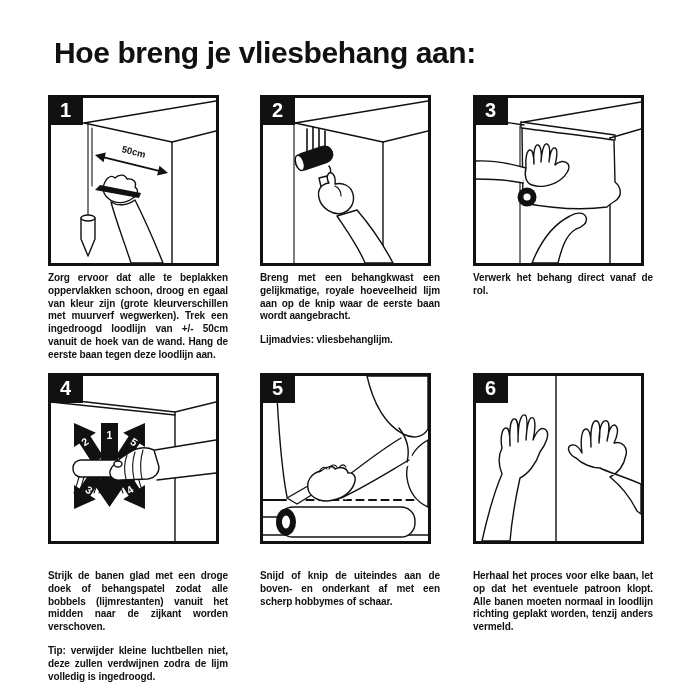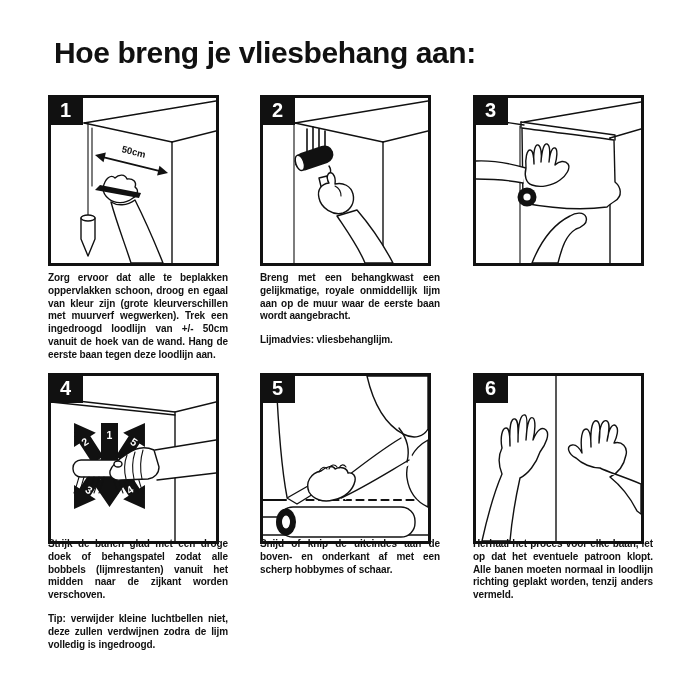--- a/index.html
+++ b/index.html
@@ -13,21 +13,21 @@
          color:#fff;display:flex;align-items:center;justify-content:center;
          font-size:20px;font-weight:bold;z-index:2;}
   .panel svg{position:absolute;left:0;top:0;width:100%;height:100%;}
   .caption{position:absolute;width:180px;font-size:10px;line-height:12.8px;font-weight:bold;
            text-align:justify;letter-spacing:-0.1px;color:#111;}
   .caption p{margin:0;}
   .caption p.gap{margin-top:11px;}
   
   .c1{left:48px;}  .c2{left:260px;} .c3{left:473px;}
   .r1{top:95px;}   .r2{top:373px;}
-  .t1{top:272px;}  .t2{top:538px;}
+  .t1{top:272px;}  .t2{top:570px;}
   svg .ln{stroke:#111;stroke-width:1.4;fill:none;stroke-linecap:round;stroke-linejoin:round;}
   svg .th{stroke-width:1.1;}
   svg .wh{fill:#fff;stroke:#111;stroke-width:1.4;stroke-linecap:round;stroke-linejoin:round;}
   svg .bk{fill:#111;stroke:none;}
   svg text{font-family:"Liberation Sans",sans-serif;font-weight:bold;}
 </style>
 </head>
 <body>
 
 <div class="stage">
@@ -222,22 +222,25 @@
       <path class="ln" d="M80,0 L80,165"></path>
       <path class="wh" d="M6,165 C12,138 20,112 26,98 C22,88 22,80 26,72 C24,62 26,52 30,52 C34,52 34,62 34,70 C33,50 35,42 39,43 C43,44 42,56 42,66 C42,46 45,38 49,39 C52,40 51,54 50,64 C51,46 54,40 57,42 C60,44 59,56 57,64 C61,54 66,50 70,54 C74,58 70,68 64,76 C60,88 52,98 44,102 C40,120 36,142 34,165 Z"></path>
       <path class="wh" d="M165,108 C146,100 132,96 124,92 C116,92 106,88 100,82 C92,78 90,70 96,69 C101,68 104,73 106,77 C104,63 106,53 110,53 C114,53 115,63 115,71 C114,51 117,43 121,45 C125,47 124,59 123,67 C123,49 127,43 131,45 C134,47 133,57 131,65 C133,51 137,47 140,50 C143,53 141,61 138,67 C146,65 152,71 150,79 C148,89 142,97 134,101 C144,109 154,121 161,135 L165,138 Z"></path>
     </svg>
   </section>
 
   <div class="caption c1 t1">
     <p>Zorg ervoor dat alle te beplakken oppervlakken schoon, droog en egaal van kleur zijn (grote kleurverschillen met muurverf wegwerken). Trek een ingedroogd loodlijn van +/- 50cm vanuit de hoek van de wand. Hang de eerste baan tegen deze loodlijn aan.</p>
   </div>
   <div class="caption c2 t1">
-    <p>Breng met een behangkwast een gelijkmatige, royale onmiddellijk lijm aan op de muur waar de eerste baan wordt aangebracht.</p>
+    <p>Breng met een behangkwast een gelijkmatige, royale hoeveelheid lijm aan op de knip waar de eerste baan wordt aangebracht.</p>
     <p class="gap">Lijmadvies: vliesbehanglijm.</p>
+  </div>
+  <div class="caption c3 t1">
+    <p>Verwerk het behang direct vanaf de rol.</p>
   </div>
   <div class="caption c1 t2">
     <p>Strijk de banen glad met een droge doek of behangspatel zodat alle bobbels (lijmrestanten) vanuit het midden naar de zijkant worden verschoven.</p>
     <p class="gap">Tip: verwijder kleine luchtbellen niet, deze zullen verdwijnen zodra de lijm volledig is ingedroogd.</p>
   </div>
   <div class="caption c2 t2">
     <p>Snijd of knip de uiteindes aan de boven- en onderkant af met een scherp hobbymes of schaar.</p>
   </div>
   <div class="caption c3 t2">
     <p>Herhaal het proces voor elke baan, let op dat het eventuele patroon klopt. Alle banen moeten normaal in loodlijn richting geplakt worden, tenzij anders vermeld.</p>

